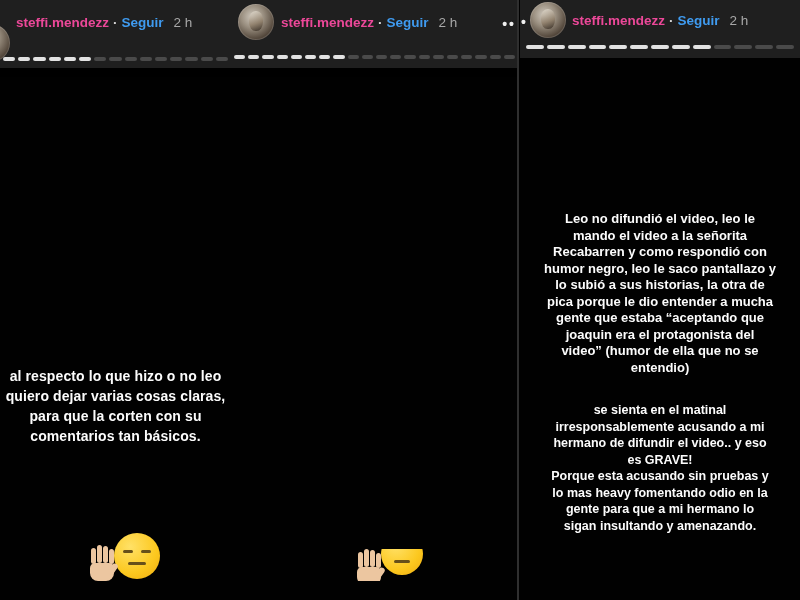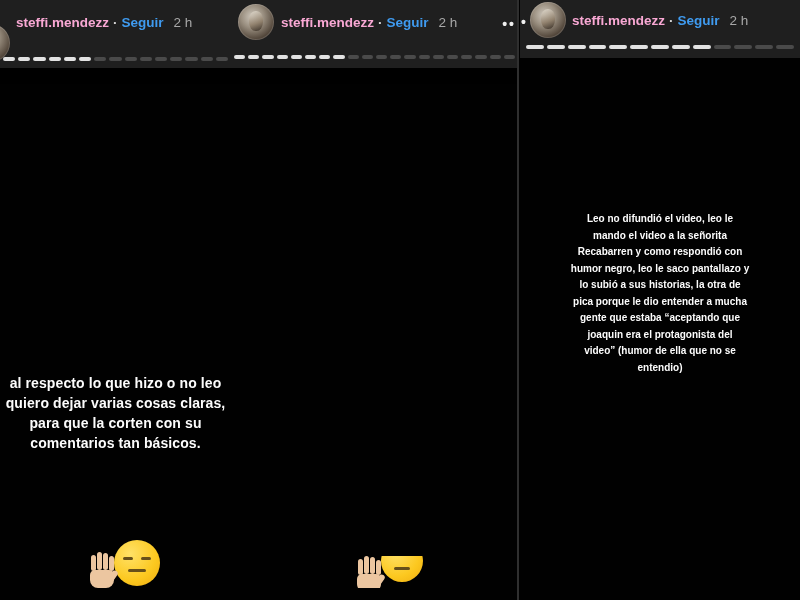--- a/index.html
+++ b/index.html
@@ -17,40 +17,40 @@
   .h-tall{height:68px;}
   .h-short{height:58px;}
 
   .avatar{position:absolute;border-radius:50%;
           background:radial-gradient(circle at 40% 35%, #cfc8bd 0%, #9a8f80 35%, #55493d 70%, #1b1714 100%);
           box-shadow:inset 0 0 0 1px rgba(255,255,255,.15);}
   .avatar-inner{position:absolute;left:30%;top:20%;width:40%;height:55%;border-radius:45%;
           background:linear-gradient(160deg,#e8e2d6 0%,#8c7b66 60%,#2a221b 100%);opacity:.8;}
 
   .userline{position:absolute;white-space:nowrap;font-size:13.5px;line-height:16px;}
-  .username{color:#f9a8d4;font-weight:bold;}
+  .username{color:#ec4899;font-weight:bold;}
   .sep{color:#d8d8d8;font-weight:bold;margin:0 4px;}
   .follow{color:#3f9bf0;font-weight:bold;text-align:right;}
   .time{color:#a8a8a8;margin-left:10px;}
   .dots{position:absolute;color:#efefef;font-size:14px;font-weight:bold;letter-spacing:2px;}
 
   .progress{position:absolute;display:flex;gap:3px;height:4px;left:3px;right:3px;}
   .progress .seg{flex:1;height:4px;border-radius:2px;background:#4a4a4a;}
   .progress .seg.on{background:#e2e2e2;}
 
   .story{position:absolute;left:0;right:0;bottom:0;background:#010101;}
-  .story-tall{top:84px;}
+  .story-tall{top:77px;}
   .story-short{top:58px;}
 
   .story-text{position:absolute;left:0;right:0;color:#fcfcfc;font-weight:bold;
               text-align:center;white-space:pre-line;}
   #text-0{top:289px;font-size:14px;line-height:20px;letter-spacing:.1px;}
   #text-1a{top:291px;font-size:12px;line-height:18.5px;}
   #text-1b{top:356px;font-size:12px;line-height:18.5px;}
-  #text-2a{top:153px;font-size:10px;line-height:16.5px;}
+  #text-2a{top:153px;font-size:13px;line-height:16.5px;}
   #text-2b{top:344px;font-size:12.5px;line-height:16.5px;}
 
   
   .emoji-group{position:absolute;}
   .face{position:absolute;border-radius:50%;
         background:radial-gradient(circle at 35% 30%, #ffe167 0%, #fcc81f 60%, #eeab10 100%);}
   .eye{position:absolute;height:3px;border-radius:2px;background:#67501a;}
   .mouth{position:absolute;height:3px;border-radius:2px;background:#67501a;}
   .hand{position:absolute;}
   .finger{position:absolute;width:5px;border-radius:3px;background:#ecc6a0;}
@@ -207,17 +207,25 @@
       <div class="story-text" id="text-2a">Leo no difundió el video, leo le
 mando el video a la señorita
 Recabarren y como respondió con
 humor negro, leo le saco pantallazo y
 lo subió a sus historias, la otra de
 pica porque le dio entender a mucha
 gente que estaba “aceptando que
 joaquin era el protagonista del
 video” (humor de ella que no se
 entendio)</div>
+      <div class="story-text" id="text-2b">se sienta en el matinal
+irresponsablemente acusando a mi
+hermano de difundir el video.. y eso
+es GRAVE!
+Porque esta acusando sin pruebas y
+lo mas heavy fomentando odio en la
+gente para que a mi hermano lo
+sigan insultando y amenazando.</div>
     </div>
   </div>
 
   <div class="divider"></div>
 </div>
 
 </body></html>

